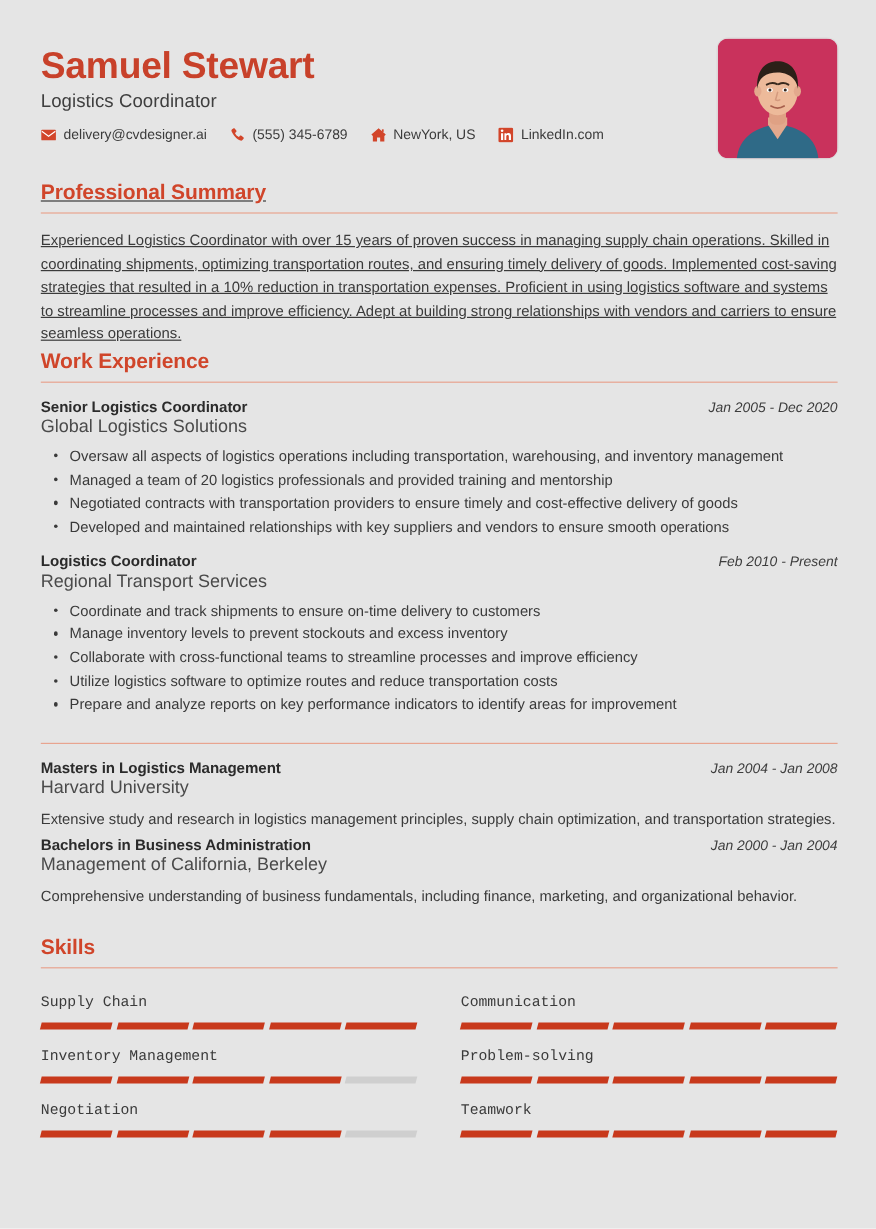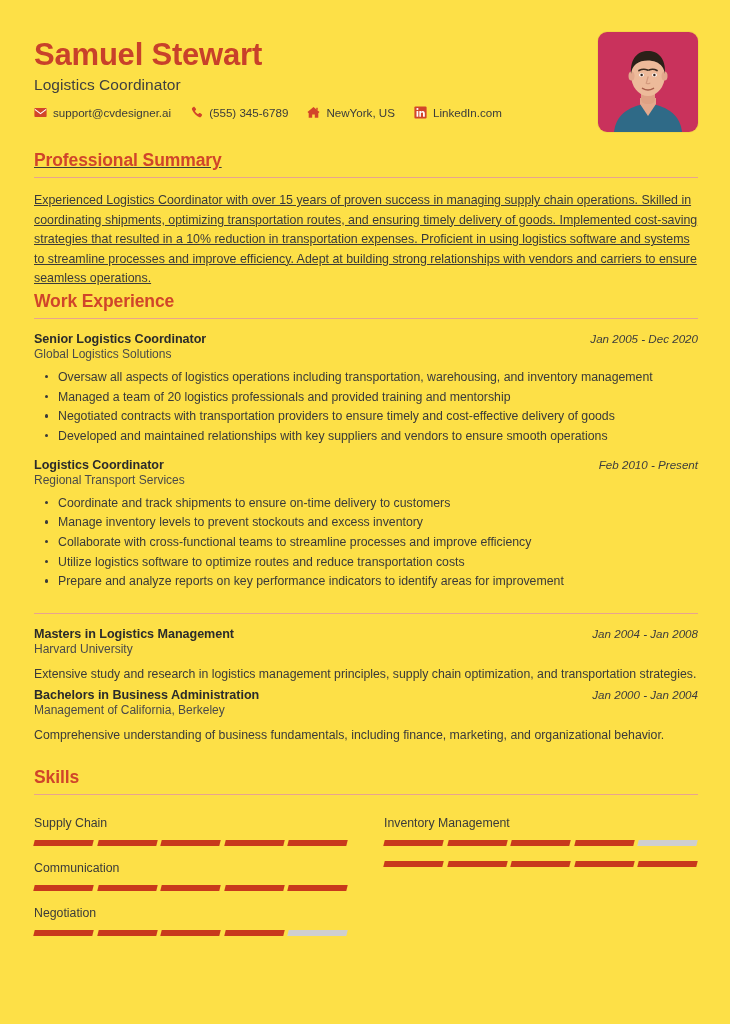--- a/index.html
+++ b/index.html
@@ -13,21 +13,21 @@
   body {
     font-family: "Liberation Sans", sans-serif;
     color: #3b3b3b;
     -webkit-font-smoothing: antialiased;
   }
 
   .page {
     position: relative;
     width: 730px;
     height: 1024px;
-    background: #fde047;
+    background: #e5e5e5;
     padding: 30px 32px 0 34px;
     overflow: hidden;
   }
 
   
   .header {
     display: flex;
     justify-content: space-between;
     align-items: flex-start;
     margin-bottom: 18px;
@@ -136,21 +136,21 @@
 
   .entry-date {
     font-size: 11.6px;
     font-style: italic;
     color: #3d3d3d;
     white-space: nowrap;
     flex: none;
   }
 
   .entry-org {
-    font-size: 12px;
+    font-size: 15px;
     color: #4a4a4a;
     margin-top: 1px;
   }
 
   .bullets {
     list-style: none;
     margin: 7px 0 0 0;
     padding: 0;
   }
   .bullets li {
@@ -189,20 +189,21 @@
 
   .skill {
     padding-top: 8px;
     padding-bottom: 7px;
   }
 
   .skill-name {
     font-size: 12.3px;
     color: #3a3a3a;
     margin-bottom: 10px;
+    font-family: Liberation Mono, monospace;
   }
 
   .skill-bar {
     display: flex;
     gap: 5px;
     width: 100%;
   }
 
   .seg {
     flex: 1 1 0;
@@ -224,21 +225,21 @@
 
       <div class="contact-row">
 
         <div class="contact-item">
           <span class="ci-icon">
             <svg viewBox="0 0 16 16" width="13" height="13" fill="currentColor">
               <rect x="0.5" y="2.5" width="15" height="11" rx="1"></rect>
               <path d="M1 3.4 L8 8.6 L15 3.4 L15 4.8 L8 10 L1 4.8 Z" fill="#ffffff"></path>
             </svg>
           </span>
-          <span>support@cvdesigner.ai</span>
+          <span>delivery@cvdesigner.ai</span>
         </div>
 
         <div class="contact-item">
           <span class="ci-icon">
             <svg viewBox="0 0 16 16" width="13" height="13" fill="currentColor">
               <path d="M4.2 1.3c.5-.4 1.2-.3 1.6.2l1.5 2c.35.47.28 1.12-.16 1.5l-.9.78c-.2.17-.26.45-.15.69a8.2 8.2 0 0 0 3.44 3.44c.24.11.52.05.69-.15l.78-.9c.38-.44 1.03-.51 1.5-.16l2 1.5c.5.37.6 1.1.2 1.6l-1.1 1.35c-.5.6-1.33.84-2.05.55C7.9 12.4 4.2 8.7 2.4 4.2c-.3-.73-.05-1.55.55-2.05L4.2 1.3z"></path>
             </svg>
           </span>
           <span>(555) 345-6789</span>
         </div>
@@ -369,56 +370,67 @@
           <div class="skill-name">Supply Chain</div>
           <div class="skill-bar">
             <span class="seg on" style="background: rgb(200, 57, 28);"></span>
             <span class="seg on" style="background: rgb(200, 57, 28);"></span>
             <span class="seg on" style="background: rgb(200, 57, 28);"></span>
             <span class="seg on" style="background: rgb(200, 57, 28);"></span>
             <span class="seg on" style="background: rgb(200, 57, 28);"></span>
           </div>
         </div>
         <div class="skill">
+          <div class="skill-name">Communication</div>
+          <div class="skill-bar">
+            <span class="seg on" style="background: rgb(200, 57, 28);"></span>
+            <span class="seg on" style="background: rgb(200, 57, 28);"></span>
+            <span class="seg on" style="background: rgb(200, 57, 28);"></span>
+            <span class="seg on" style="background: rgb(200, 57, 28);"></span>
+            <span class="seg on" style="background: rgb(200, 57, 28);"></span>
+          </div>
+        </div>
+        <div class="skill">
           <div class="skill-name">Inventory Management</div>
           <div class="skill-bar">
             <span class="seg on" style="background: rgb(200, 57, 28);"></span>
             <span class="seg on" style="background: rgb(200, 57, 28);"></span>
             <span class="seg on" style="background: rgb(200, 57, 28);"></span>
             <span class="seg on" style="background: rgb(200, 57, 28);"></span>
             <span class="seg" style="background: rgb(207, 207, 207);"></span>
           </div>
         </div>
         <div class="skill">
-          <div class="skill-name">Communication</div>
-          <div class="skill-bar">
-            <span class="seg on" style="background: rgb(200, 57, 28);"></span>
-            <span class="seg on" style="background: rgb(200, 57, 28);"></span>
-            <span class="seg on" style="background: rgb(200, 57, 28);"></span>
-            <span class="seg on" style="background: rgb(200, 57, 28);"></span>
-            <span class="seg on" style="background: rgb(200, 57, 28);"></span>
-          </div>
-        </div>
-        <div class="skill">
+          <div class="skill-name">Problem-solving</div>
           <div class="skill-bar">
             <span class="seg on" style="background: rgb(200, 57, 28);"></span>
             <span class="seg on" style="background: rgb(200, 57, 28);"></span>
             <span class="seg on" style="background: rgb(200, 57, 28);"></span>
             <span class="seg on" style="background: rgb(200, 57, 28);"></span>
             <span class="seg on" style="background: rgb(200, 57, 28);"></span>
           </div>
         </div>
         <div class="skill">
           <div class="skill-name">Negotiation</div>
           <div class="skill-bar">
             <span class="seg on" style="background: rgb(200, 57, 28);"></span>
             <span class="seg on" style="background: rgb(200, 57, 28);"></span>
             <span class="seg on" style="background: rgb(200, 57, 28);"></span>
             <span class="seg on" style="background: rgb(200, 57, 28);"></span>
             <span class="seg" style="background: rgb(207, 207, 207);"></span>
+          </div>
+        </div>
+        <div class="skill">
+          <div class="skill-name">Teamwork</div>
+          <div class="skill-bar">
+            <span class="seg on" style="background: rgb(200, 57, 28);"></span>
+            <span class="seg on" style="background: rgb(200, 57, 28);"></span>
+            <span class="seg on" style="background: rgb(200, 57, 28);"></span>
+            <span class="seg on" style="background: rgb(200, 57, 28);"></span>
+            <span class="seg on" style="background: rgb(200, 57, 28);"></span>
           </div>
         </div>
         <div class="skill"></div>
         <div class="skill"></div>
       </div>
   </div>
 
 </div>
 
 </body></html>

